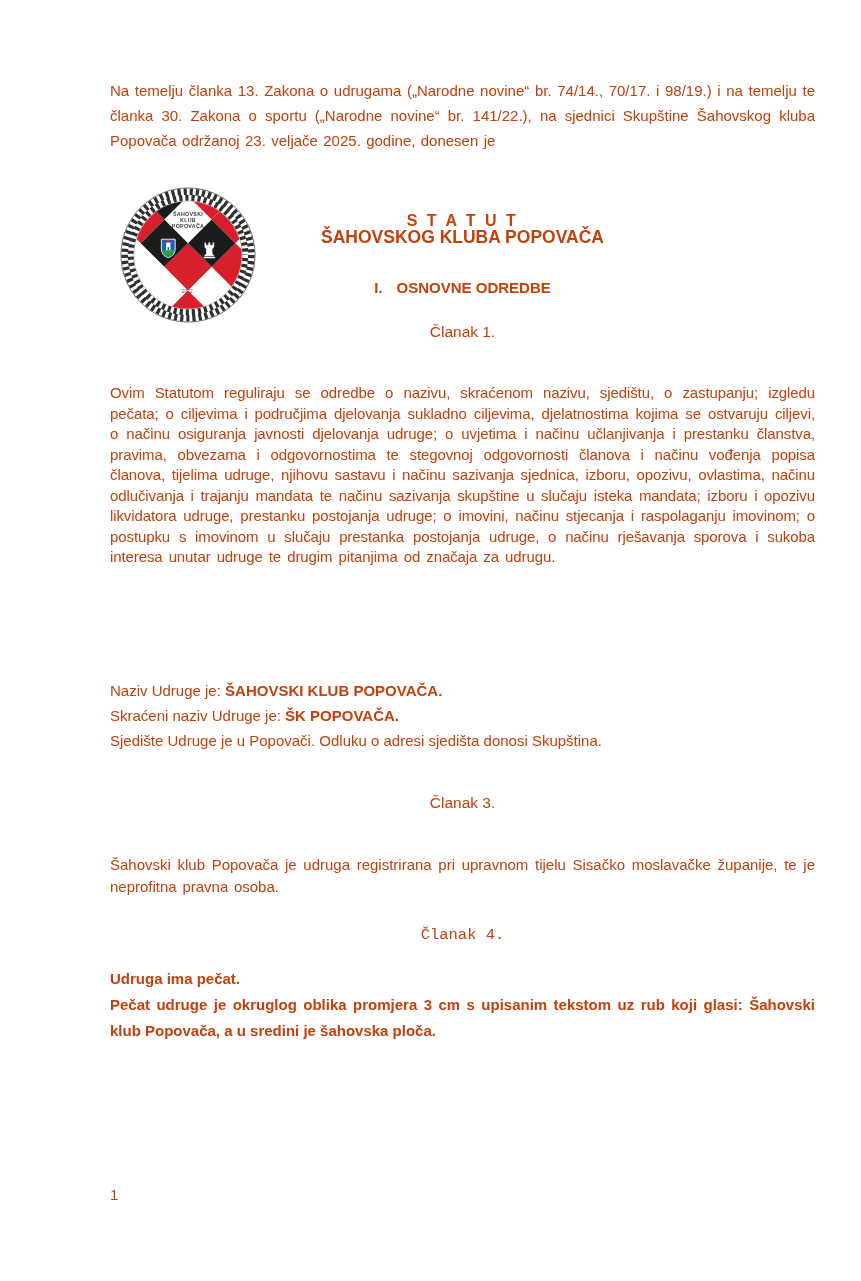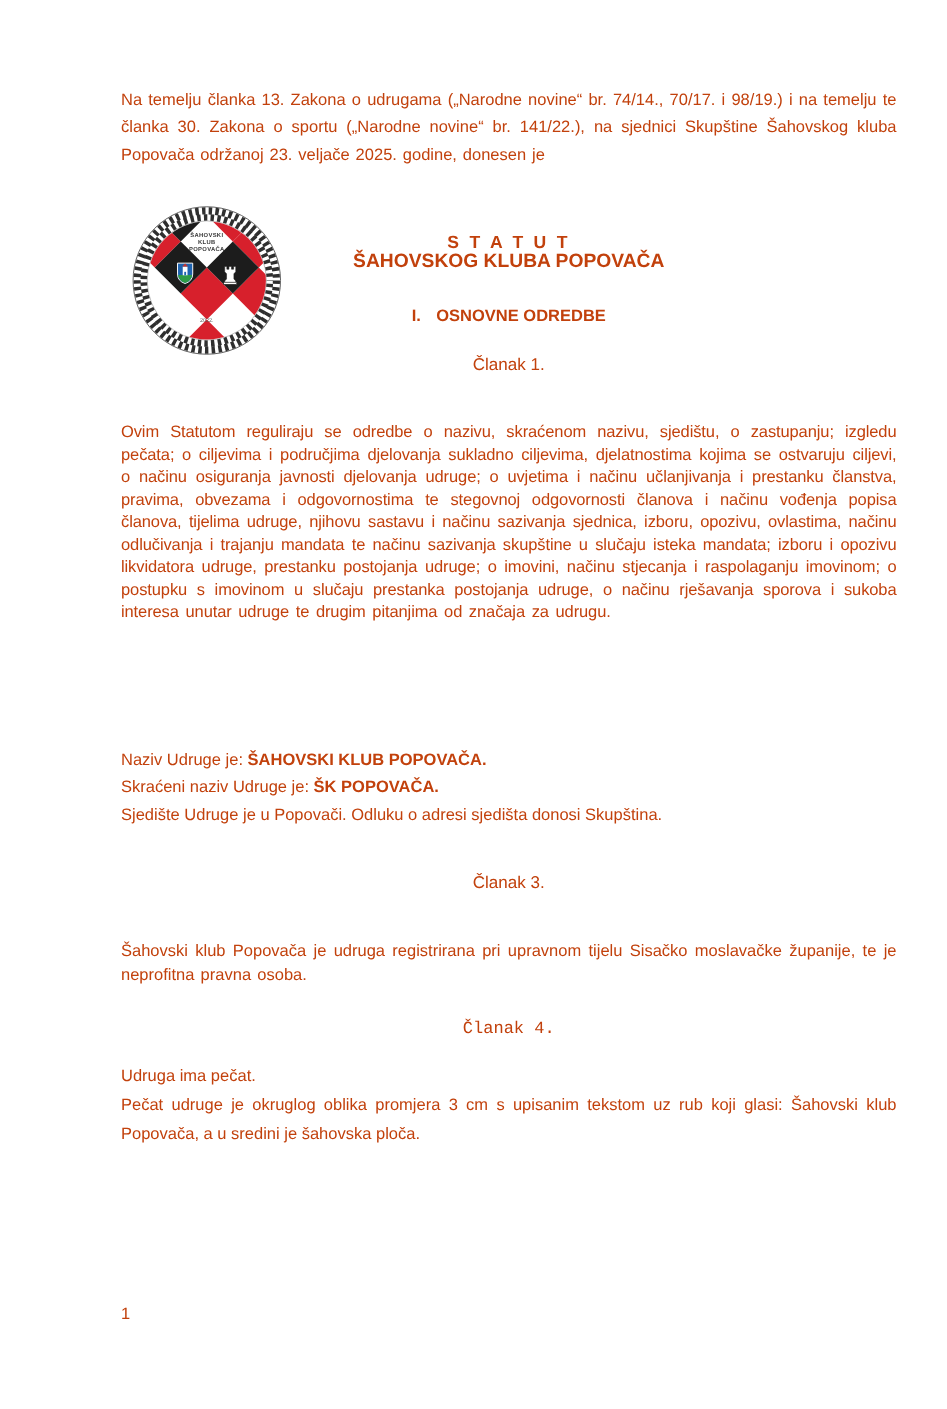--- a/index.html
+++ b/index.html
@@ -25,21 +25,21 @@
   .section-head { top:279px; font-weight:bold; font-size:15px; }
   .section-head .numeral { margin-right:14px; }
   .art-head { font-size:15.5px; }
   .a1-head { top:323px; }
   .a1-body { top:368px; line-height:20.5px; word-spacing:2px; letter-spacing:-0.1px; }
   .a2-head { top:634px; }
   .a2-lines { top:678px; line-height:25px; }
   .a3-head { top:794px; }
   .a3-body { top:839px; line-height:22px; word-spacing:1.5px; }
   .a4-head { top:926px;font-family:Liberation Mono, monospace; }
-  .a4-block { top:966px; line-height:26px; }
+  .a4-block { top:966px; line-height:26px;font-weight:bold; }
   .b { font-weight:bold; }
   .pagenum { left:110px; top:1186px; font-size:15px; }
   svg text { font-family:"Liberation Sans","DejaVu Sans",sans-serif; }
 </style>
 </head>
 <body>
 
 <div class="page">
 
   <p class="abs col just intro">Na temelju članka 13. Zakona o udrugama („Narodne novine“ br. 74/14., 70/17. i 98/19.) i na temelju te članka 30. Zakona o sportu („Narodne novine“ br. 141/22.), na sjednici Skupštine Šahovskog kluba Popovača održanoj 23. veljače 2025. godine, donesen je</p>

